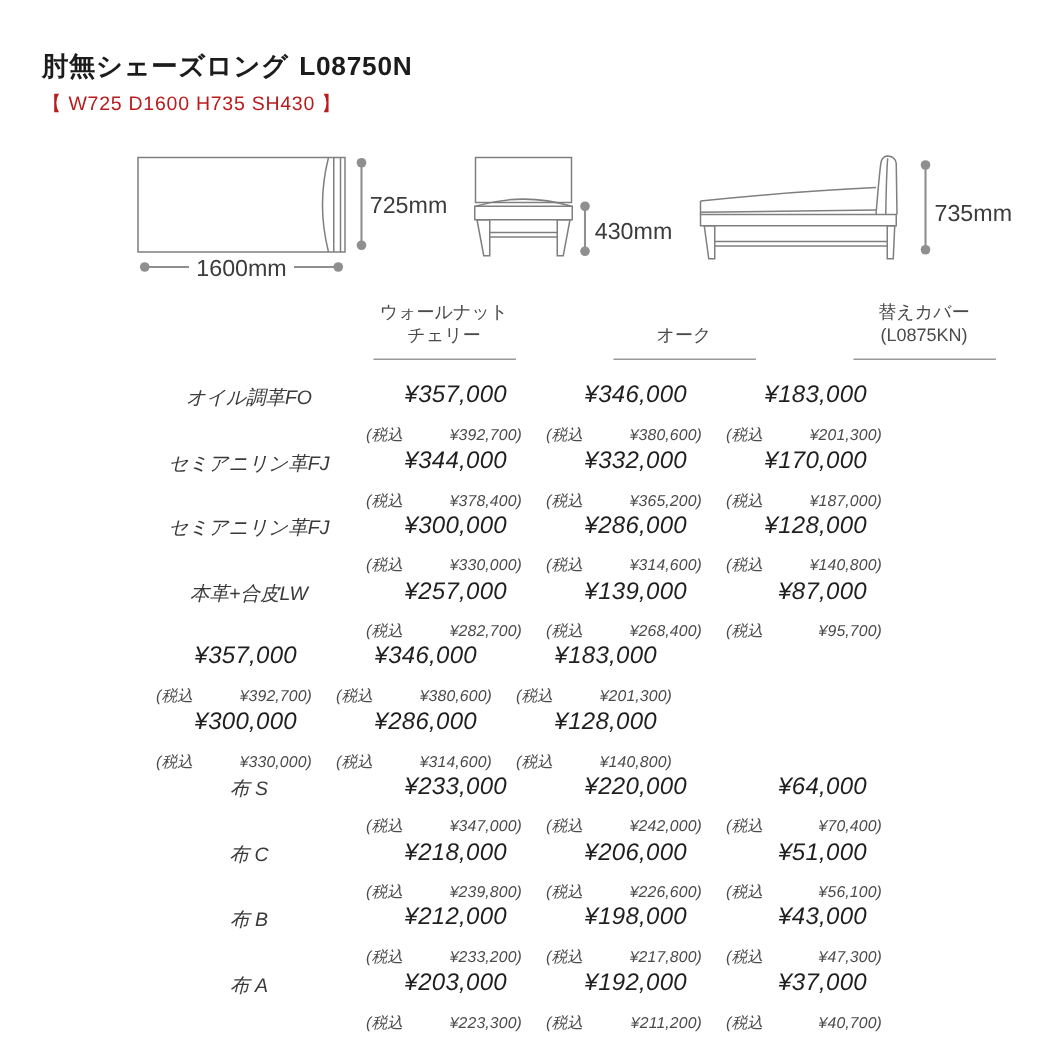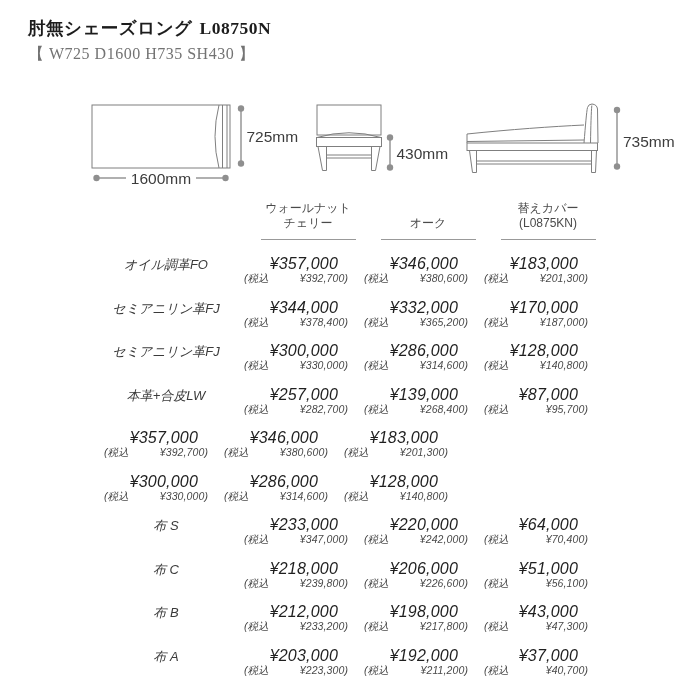--- a/index.html
+++ b/index.html
@@ -4,47 +4,47 @@
 <style>
   html,body{margin:0;padding:0;}
   body{
     width:700px;height:700px;background:#ffffff;position:relative;overflow:hidden;
     font-family:"Liberation Sans","DejaVu Sans",sans-serif;
     -webkit-font-smoothing:antialiased;
   }
   .sheet{position:absolute;inset:0;}
 
   
-  .pagehead{position:absolute;left:28px;top:16px;font-family:Liberation Serif, serif;}
+  .pagehead{position:absolute;left:28px;top:32px;}
   .ptitle{font-size:17.5px;font-weight:bold;color:#1c1c1c;letter-spacing:.5px;white-space:nowrap;}
   .ptitle .model{margin-left:7px;}
-  .psize{font-size:16px;color:#737373;margin-top:4px;letter-spacing:.5px;}
+  .psize{font-size:13px;color:#b91c1c;margin-top:4px;letter-spacing:.5px;}
 
   
   svg.drawings{position:absolute;left:0;top:0;}
   svg.drawings .outline{fill:none;stroke:#7f7f7f;stroke-width:1;}
   svg.drawings .dimline{stroke:#8f8f8f;stroke-width:1.4;}
   svg.drawings .dot{fill:#8f8f8f;}
   svg.drawings text{font-size:15.5px;fill:#3c3c3c;}
 
   
-  .thead{position:absolute;left:248px;top:206px;display:flex;}
+  .thead{position:absolute;left:236px;top:206px;display:flex;gap:40px;}
   .hcol{width:120px;display:flex;flex-direction:column;justify-content:flex-end;
         height:34px;text-align:center;font-size:12px;line-height:15px;color:#4a4a4a;}
   .hrule{width:95px;margin:8px auto 0;border-bottom:1px solid #999;height:0;}
 
   .tbody{position:absolute;left:96px;top:256px;}
   .trow{display:flex;height:43.5px;font-style:italic;}
   .rlabel{width:140px;text-align:center;font-size:13px;color:#3a3a3a;}
   .cell{width:120px;}
   .cell .inner{width:104px;margin:0 auto;}
   .pline{font-size:16px;font-weight:500;color:#1f1f1f;line-height:16px;
          text-align:right;padding-right:10px;letter-spacing:.2px;}
   .tline{font-size:10.5px;color:#4a4a4a;line-height:13px;display:flex;
-         justify-content:space-between;letter-spacing:.1px;}
+         justify-content:space-between;letter-spacing:.1px;margin-top:12px;}
 </style>
 </head>
 <body>
 
 <div class="sheet">
 
   <div class="pagehead">
     <div class="ptitle">
       <span>肘無シェーズロング</span><span class="model">L08750N</span>
     </div>

